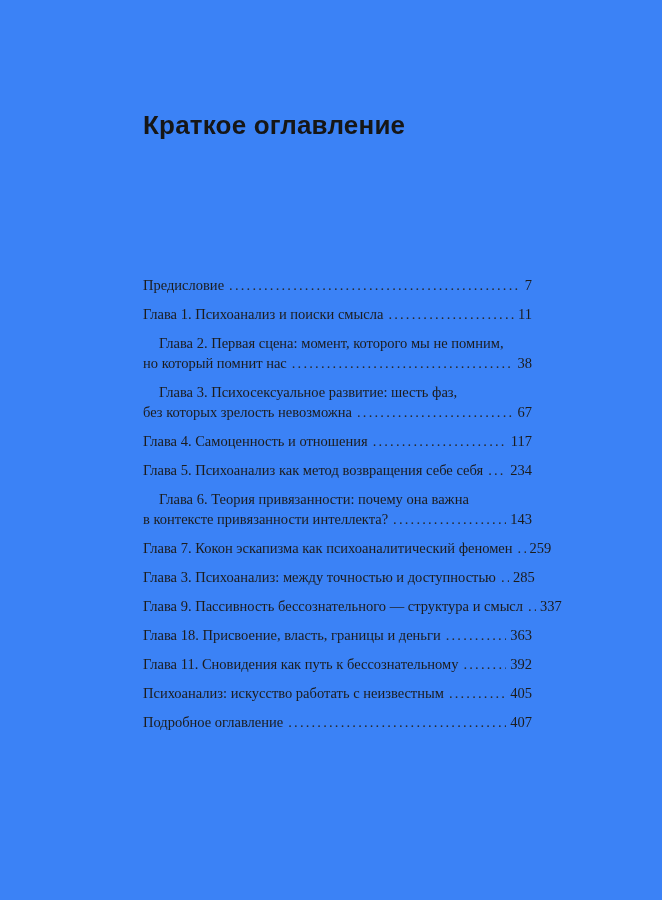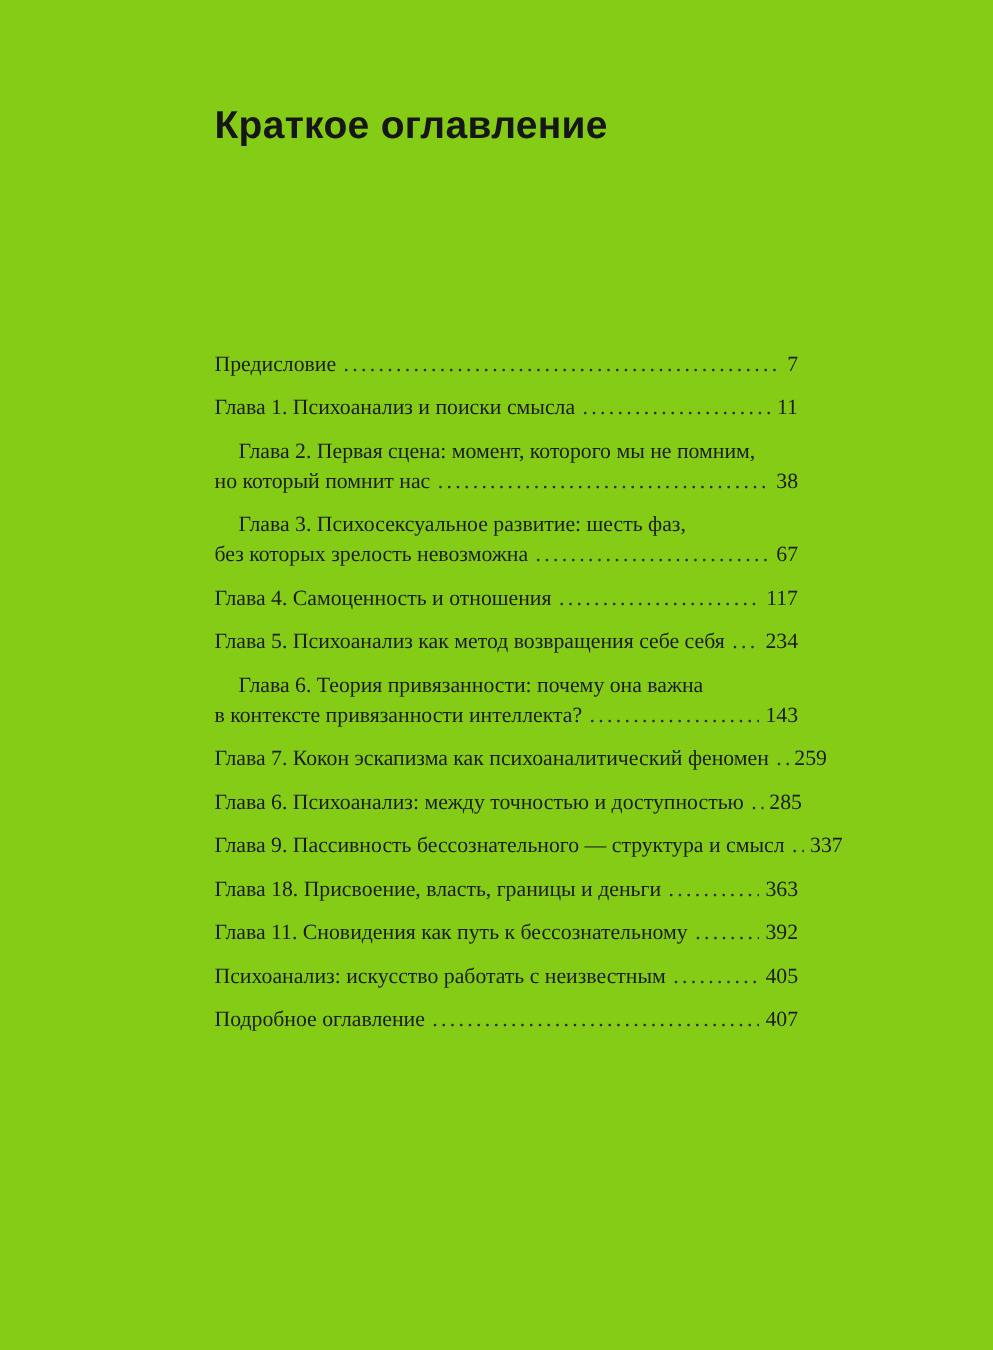--- a/index.html
+++ b/index.html
@@ -4,23 +4,23 @@
 <style>
   html, body {
     margin: 0;
     padding: 0;
     background: #ffffff;
   }
   .page {
     position: relative;
     width: 662px;
     height: 900px;
-    background: #84cc16;
+    background: #3b82f6;
     box-sizing: border-box;
-    padding: 66px 130px 0 143px;
+    padding: 108px 130px 0 143px;
     overflow: hidden;
   }
   .title {
     font-family: "Liberation Sans", sans-serif;
     font-weight: 700;
     font-size: 26px;
     line-height: 34px;
     color: #161616;
     letter-spacing: 0.2px;
   }
@@ -120,21 +120,21 @@
       </div>
       <div class="entry">
         <div class="tlast">
           <span class="ttext">Глава 7. Кокон эскапизма как психоаналитический феномен</span>
           <span class="dots">............................................................................................................................................</span>
           <span class="pg">259</span>
         </div>
       </div>
       <div class="entry">
         <div class="tlast">
-          <span class="ttext">Глава 6. Психоанализ: между точностью и доступностью</span>
+          <span class="ttext">Глава 3. Психоанализ: между точностью и доступностью</span>
           <span class="dots">............................................................................................................................................</span>
           <span class="pg">285</span>
         </div>
       </div>
       <div class="entry">
         <div class="tlast">
           <span class="ttext">Глава 9. Пассивность бессознательного — структура и смысл</span>
           <span class="dots">............................................................................................................................................</span>
           <span class="pg">337</span>
         </div>

